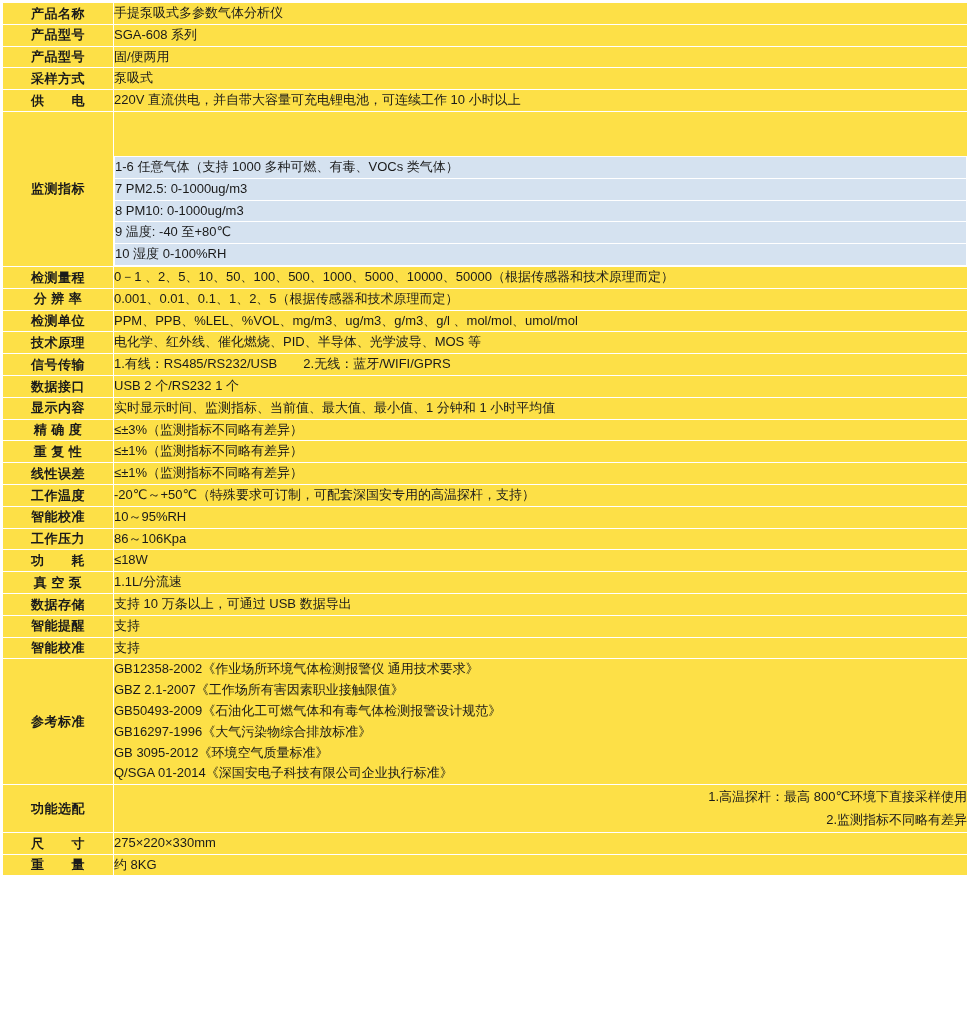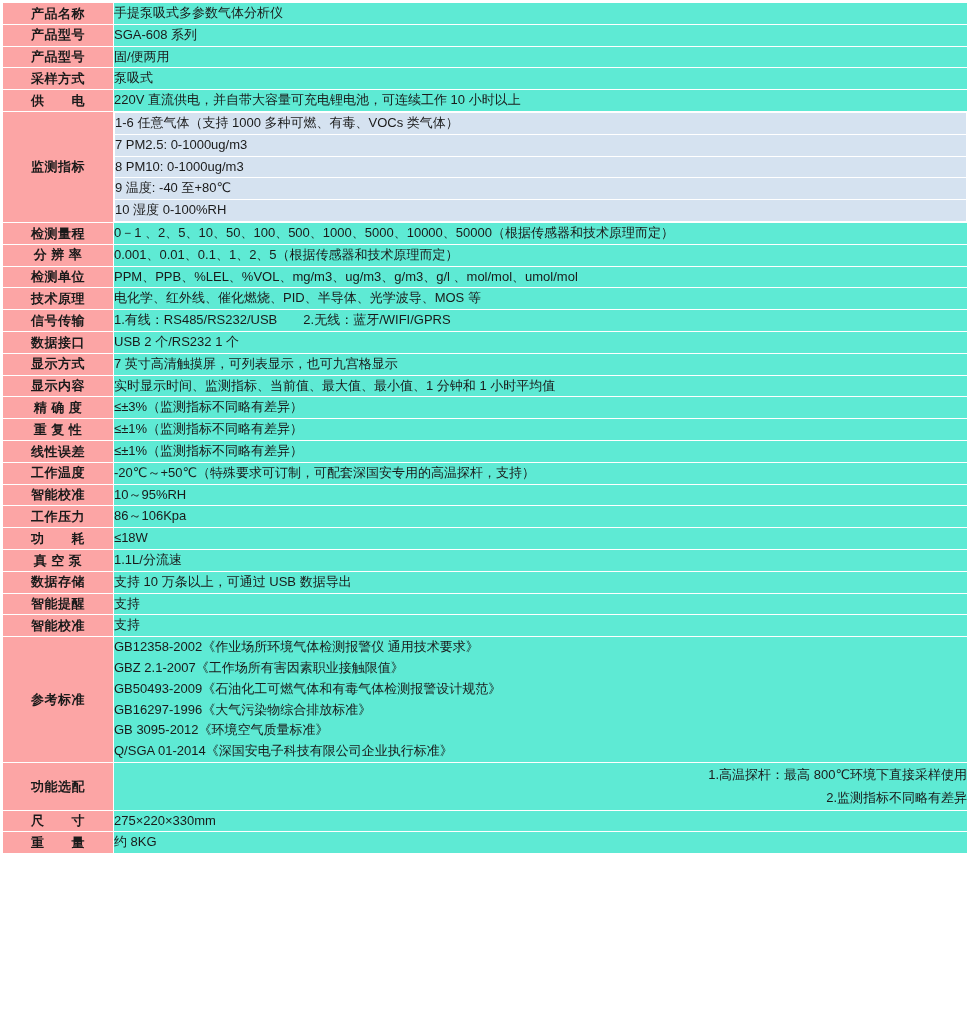--- a/index.html
+++ b/index.html
@@ -18,40 +18,41 @@
     table-layout: fixed;
   }
   #spec-table td {
     border: 1px solid #ffffff;
     font-size: 13px;
     color: #1a1a1a;
     vertical-align: middle;
     padding: 0;
   }
   td.label {
-    background: #fca5a5;
+    background: #fde047;
     text-align: center;
     font-weight: bold;
     width: 110px;
     letter-spacing: 0.5px;
     padding: 6px 4px;
     line-height: 1.5;
   }
   td.value {
-    background: #5eead4;
+    background: #fde047;
     padding: 6px 8px;
     line-height: 1.6;
   }
   td.value.nested {
     padding: 0;
   }
   table.sub {
     border-collapse: collapse;
     width: 100%;
     table-layout: fixed;
+    margin-top: 44px;
   }
   table.sub td {
     border: 1px solid #ffffff;
     border-left: none;
     border-right: none;
     background: #d5e2f0;
     padding: 6px 8px;
     font-size: 13px;
     line-height: 1.6;
   }
@@ -152,24 +153,20 @@
     <tr>
       <td class="label">信号传输</td>
       <td class="value">1.有线：RS485/RS232/USB　　2.无线：蓝牙/WIFI/GPRS</td>
     </tr>
 
     <tr>
       <td class="label">数据接口</td>
       <td class="value">USB 2 个/RS232 1 个</td>
     </tr>
 
-    <tr>
-      <td class="label">显示方式</td>
-      <td class="value">7 英寸高清触摸屏，可列表显示，也可九宫格显示</td>
-    </tr>
 
     <tr>
       <td class="label">显示内容</td>
       <td class="value">实时显示时间、监测指标、当前值、最大值、最小值、1 分钟和 1 小时平均值</td>
     </tr>
 
     <tr>
       <td class="label">精  确  度</td>
       <td class="value">≤±3%（监测指标不同略有差异）</td>
     </tr>

